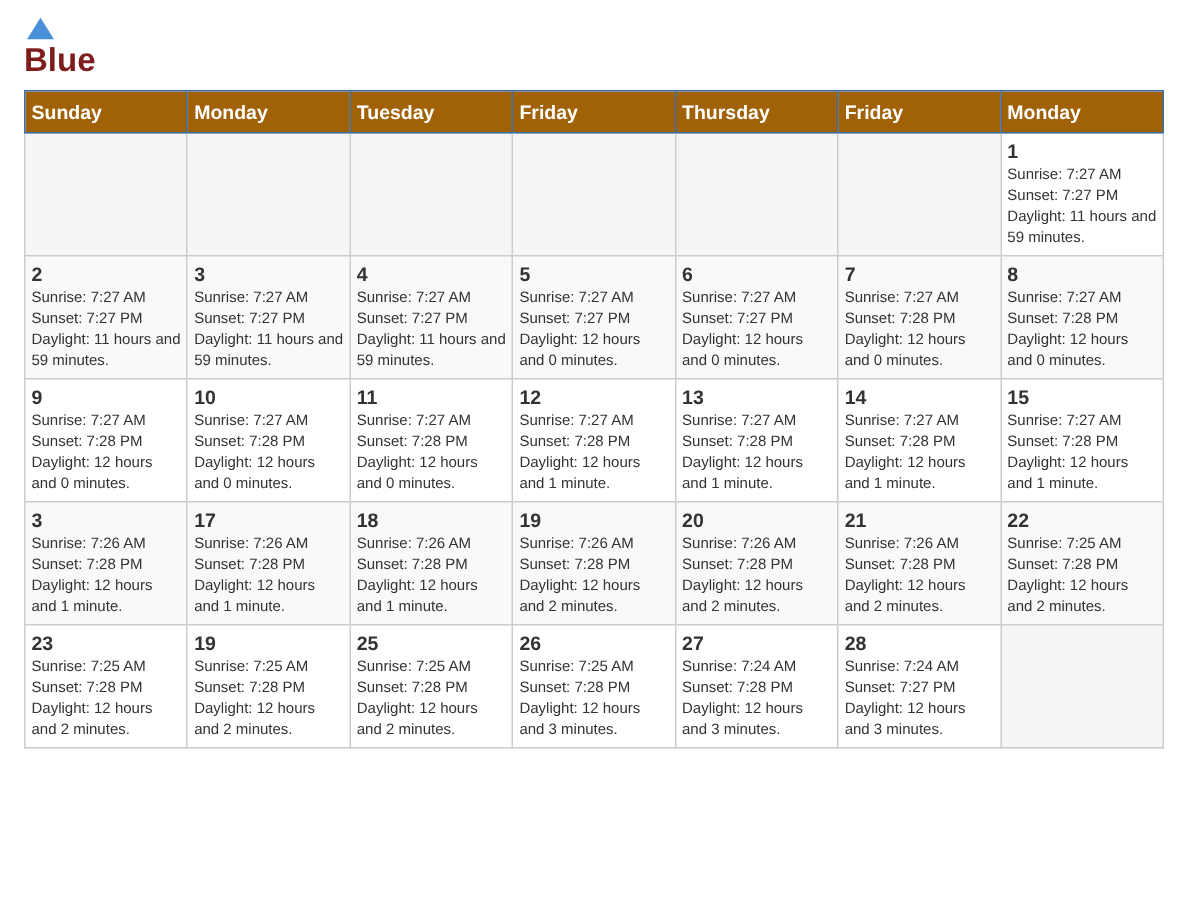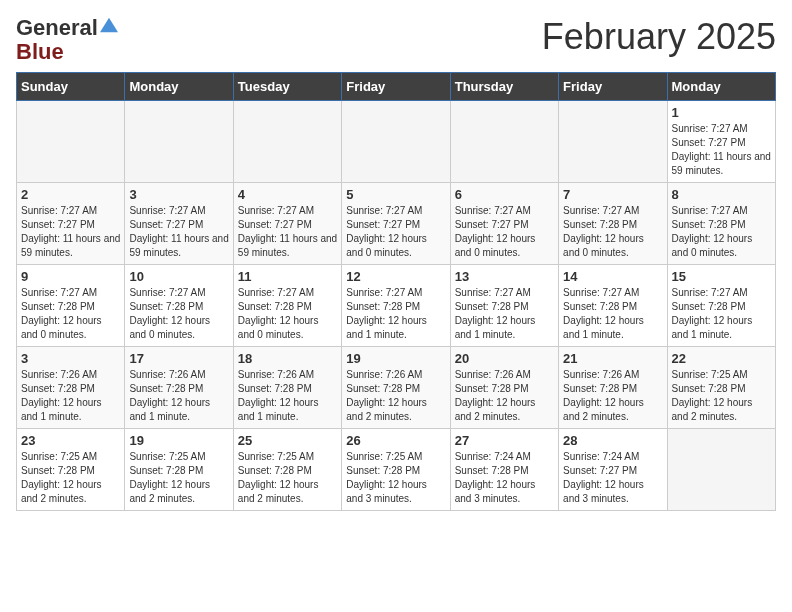--- a/index.html
+++ b/index.html
@@ -43,21 +43,21 @@
     .calendar-subtitle {
       font-size: 15px;
       color: #555;
     }
     .calendar {
       width: 100%;
       border-collapse: collapse;
       font-size: 11px;
     }
     .calendar th {
-      background-color: #404040;
+      background-color: #a16207;
       color: #fff;
       padding: 6px 4px;
       text-align: left;
       font-size: 13px;
       font-weight: bold;
       border: 1px solid #3a6faa;
     }
     .calendar td {
       border: 1px solid #ccc;
       vertical-align: top;
@@ -88,30 +88,28 @@
       background: #f9f9f9;
     }
   </style>
 </head>
 <body>
 
 <div class="header-area">
   <div class="logo">
     <div>
       <div style="display:flex;align-items:center;">
-        <span class="logo-text">General</span>
         <svg class="logo-icon" viewBox="0 0 20 20" xmlns="http://www.w3.org/2000/svg">
           <polygon points="0,18 10,2 20,18" fill="#4a90d9"></polygon>
         </svg>
       </div>
       <span class="logo-text" style="color:#7f1d1d;">Blue</span>
     </div>
   </div>
   <div class="title-area">
-    <div class="calendar-title">February 2025</div>
   </div>
 </div>
 
 <table class="calendar">
   <thead>
     <tr>
     <th>Sunday</th>
         <th>Monday</th>
         <th>Tuesday</th>
         <th>Friday</th>

